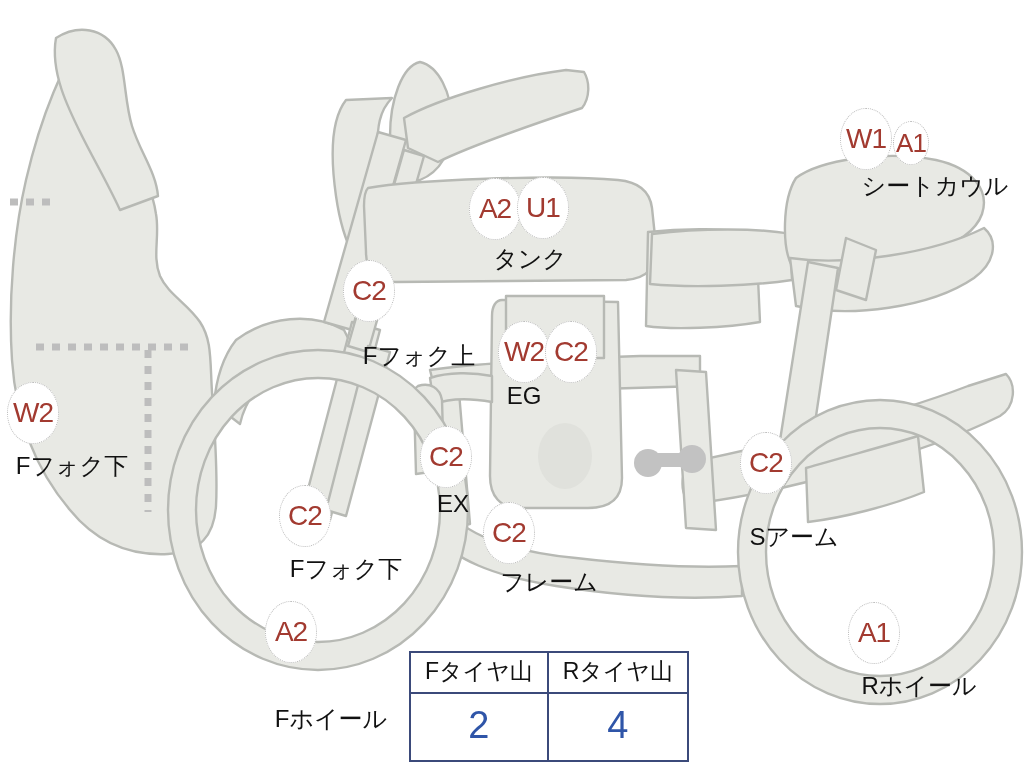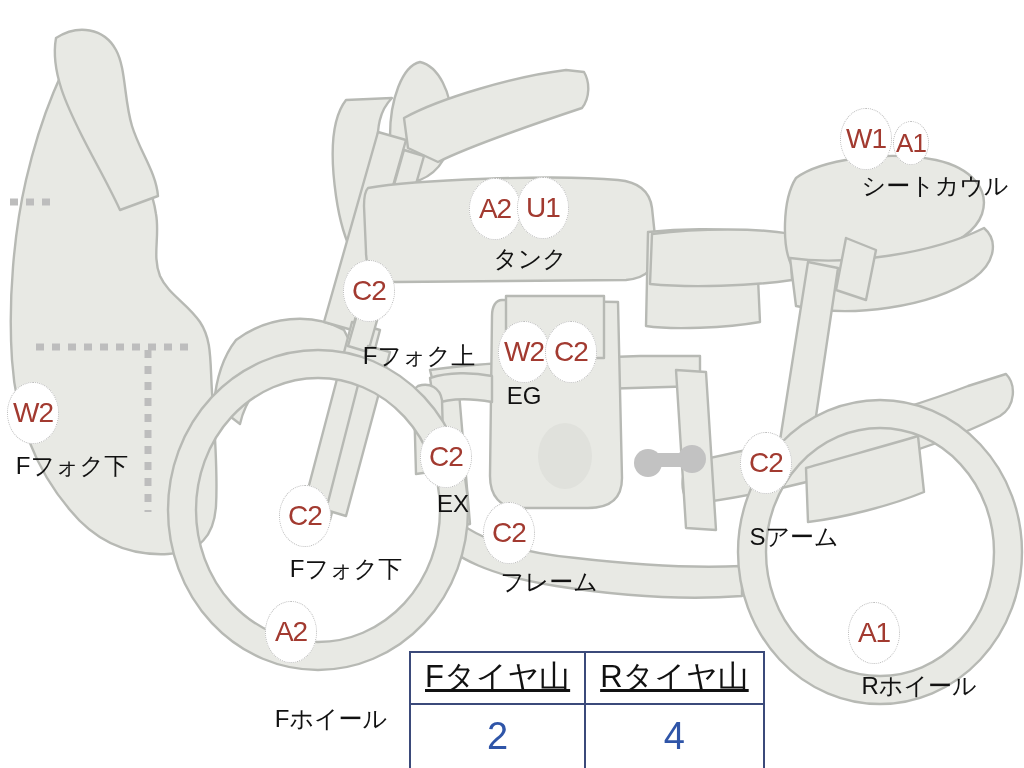--- a/index.html
+++ b/index.html
@@ -43,23 +43,22 @@
     left:409px;top:651px;
     border-collapse:collapse;
     background:#ffffff;
   }
   #tire-table th,#tire-table td{
     border:2px solid #3b4a7a;
     text-align:center;
     font-family:"Liberation Sans","DejaVu Sans",sans-serif;
   }
   #tire-table th{
-    font-size:31px;font-weight:normal;color:#111111;
+    font-size:23px;font-weight:normal;color:#111111;
     padding:3px 14px 5px 14px;
-    text-decoration:underline;
   }
   #tire-table td{
     font-size:38px;color:#2f55a8;
     padding:2px 14px 6px 14px;
     height:58px;
   }
 </style>
 </head>
 <body>
 

